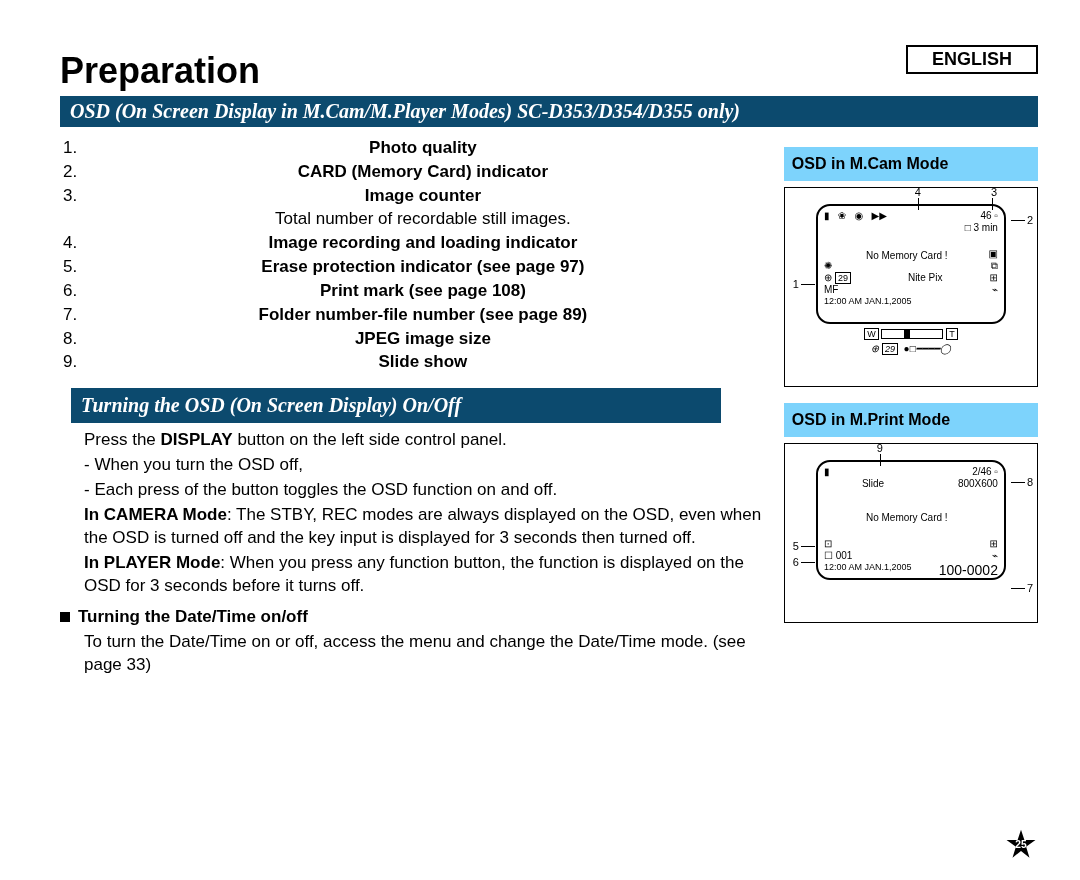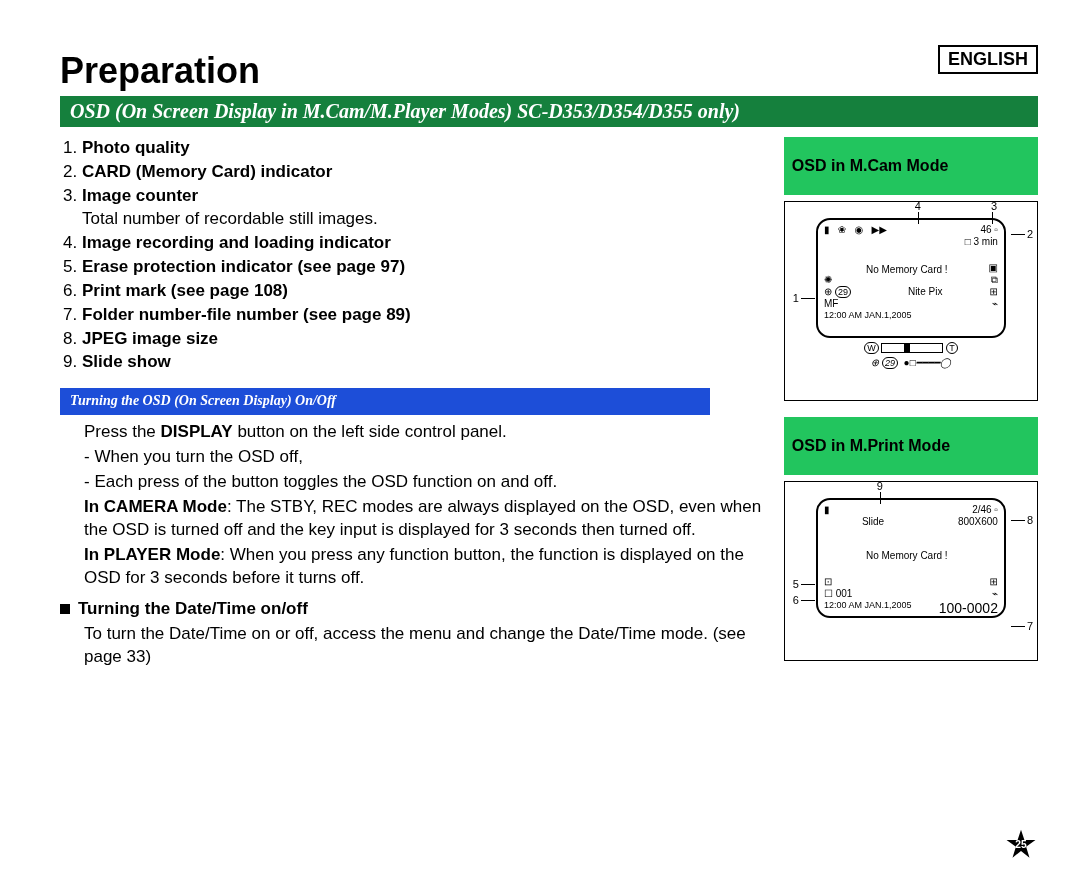--- a/index.html
+++ b/index.html
@@ -1,36 +1,36 @@
 <!DOCTYPE html>
 <html><head>
 <meta charset="utf-8">
 <style>
   body{margin:0;background:#fff;font-family:Arial,Helvetica,sans-serif;color:#000;}
   .page{width:1080px;height:880px;box-sizing:border-box;padding:32px 42px 20px 60px;position:relative;}
-  .lang-box{position:absolute;right:42px;top:45px;border:2px solid #000;padding:2px 8px;font-weight:bold;font-size:18px;}
+  .lang-box{position:absolute;right:42px;top:45px;border:2px solid #000;padding:2px 24px;font-weight:bold;font-size:18px;}
   .title{font-size:36px;font-weight:bold;margin:18px 0 4px 0;}
-  .bar{background:#15803d;color:#fff;font-family:Georgia,'Times New Roman',serif;font-style:italic;font-weight:bold;font-size:20px;padding:4px 10px;margin:4px 0 6px 0;display:block;}
-  .bar2{background:#1d4ed8;color:#fff;font-family:Georgia,'Times New Roman',serif;font-style:italic;font-weight:bold;font-size:14px;padding:4px 10px;margin:14px 0 6px 0;display:block;width:630px;}
+  .bar{background:#0c4a6e;color:#fff;font-family:Georgia,'Times New Roman',serif;font-style:italic;font-weight:bold;font-size:20px;padding:4px 10px;margin:4px 0 6px 0;display:block;}
+  .bar2{background:#0c4a6e;color:#fff;font-family:Georgia,'Times New Roman',serif;font-style:italic;font-weight:bold;font-size:20px;padding:4px 10px;margin:14px 0 6px 11px;display:block;width:630px;}
   .cols{display:flex;gap:20px;}
   .left{width:720px;font-size:17px;line-height:1.35;}
   .right{width:260px;}
   ol.items{margin:4px 0 0 0;padding-left:22px;font-size:17px;}
-  ol.items li{margin:1px 0;}
+  ol.items li{margin:1px 0;text-align:center;}
   ol.items li .b{font-weight:bold;}
   .sub{margin-left:0;font-weight:normal;}
   .sq{display:inline-block;width:10px;height:10px;background:#000;margin-right:8px;vertical-align:baseline;}
   .sect{margin:4px 0 0 0;}
   .sect>.hdr{font-weight:bold;margin:8px 0 2px 0;}
   .sect p{margin:2px 0 2px 24px;}
   .sect .dash{margin-left:24px;}
-  .panel-title{background:#22c55e;font-weight:bold;font-size:16px;padding:20px 8px;margin-top:4px;}
+  .panel-title{background:#7dd3fc;font-weight:bold;font-size:16px;padding:8px 8px;margin-top:14px;}
   .figure{border:1.5px solid #000;margin:6px 0 16px 0;padding:8px 6px;position:relative;height:200px;box-sizing:border-box;font-size:10px;}
   .screen{border:2px solid #000;border-radius:14px;margin:8px auto 0 auto;width:190px;height:120px;position:relative;padding:6px 8px;box-sizing:border-box;}
-  .pill{display:inline-block;border:1px solid #000;border-radius:6px;padding:0 2px;font-size:9px;line-height:10px;}
+  .pill{display:inline-block;border:1px solid #000;border-radius:0;padding:0 2px;font-size:9px;line-height:10px;}
   .row-icons{display:flex;gap:6px;font-size:10px;position:absolute;}
   .txt{position:absolute;font-size:10px;}
   .callout{position:absolute;font-size:11px;}
   .line{position:absolute;background:#000;}
   .pageno{position:absolute;right:42px;bottom:18px;width:34px;height:34px;}
   .star{width:34px;height:34px;display:flex;align-items:center;justify-content:center;}
 </style>
 </head>
 <body>
 

